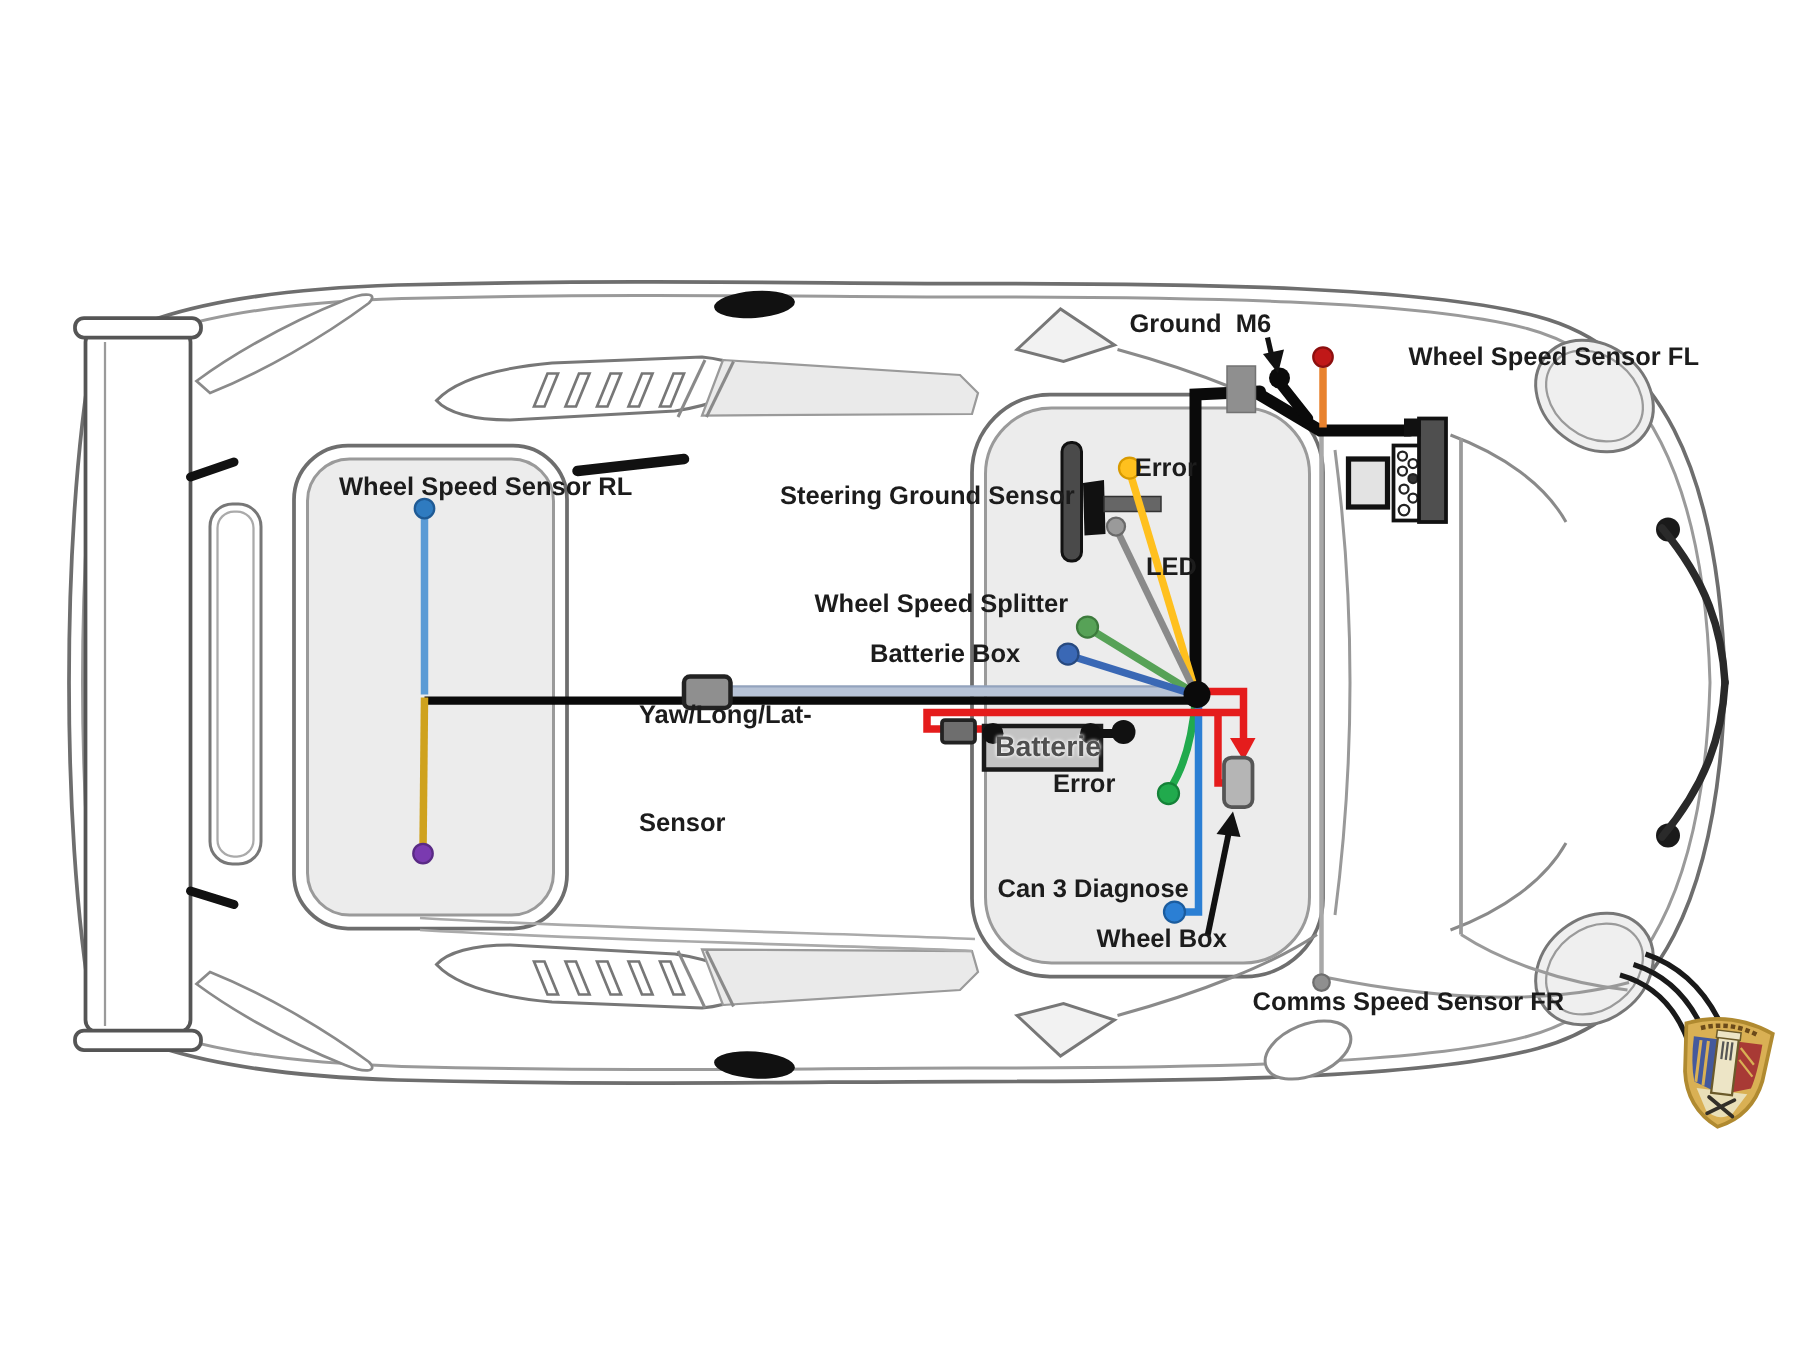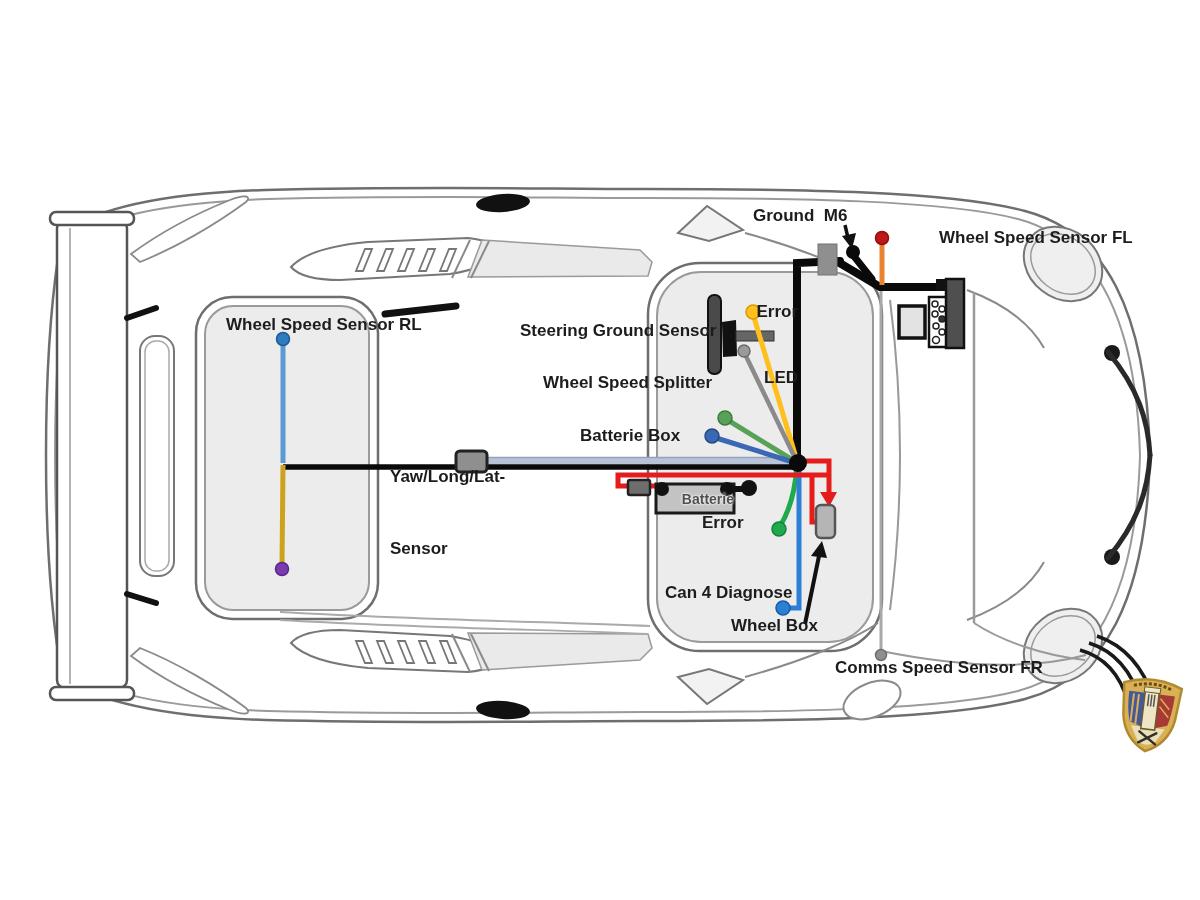--- a/index.html
+++ b/index.html
@@ -2,22 +2,22 @@
 <html><head>
 <meta charset="utf-8">
 <style>
   html,body{margin:0;padding:0;background:#ffffff;}
   #stage{position:relative;width:1200px;height:824px;background:#ffffff;overflow:hidden;
          font-family:"Liberation Sans","DejaVu Sans",sans-serif;}
   #car-svg{position:absolute;left:0;top:0;}
   .lbl{position:absolute;font-weight:700;font-size:17px;color:#1c1c1c;
        white-space:pre;line-height:22px;letter-spacing:0px;}
   .lbl.center{text-align:right;}
-  #batterie-label{color:#4f4f4f;text-shadow:0 0 3px #ffffff,0 0 2px #ffffff;font-size:14px;}
-  .twoline{line-height:24px;}
+  #batterie-label{color:#4f4f4f;text-shadow:0 0 3px #ffffff,0 0 2px #ffffff;font-size:19px;}
+  .twoline{line-height:24px;margin-left:36px;}
 </style>
 </head>
 <body>
 
 <div id="stage">
 
 <svg id="car-svg" width="1200" height="900" viewBox="0 0 1200 900">
 
   <g fill="none" stroke="#6e6e6e" stroke-width="2.5">
     <path d="M 62,233 C 100,206 170,193 265,190 C 430,186 540,189 645,189 C 800,189 950,191 1025,211
@@ -253,30 +253,30 @@
 
 <div class="lbl" style="left:753px;top:205px">Ground  M6</div>
 <div class="lbl" style="left:939px;top:227px">Wheel Speed Sensor FL</div>
 
 <div class="lbl center" style="left:710px;top:257px;width:88px">
   <div>Error</div>
   <div>LED</div>
 </div>
 
 <div class="lbl" style="left:520px;top:320px">Steering Ground Sensor</div>
-<div class="lbl" style="left:543px;top:372px">Wheel Speed Splitter</div>
+<div class="lbl" style="left:543px;top:392px">Wheel Speed Splitter</div>
 <div class="lbl" style="left:580px;top:425px">Batterie Box</div>
 
 <div class="lbl twoline" style="left:390px;top:417px">
   <div>Yaw/Long/Lat-</div>
   <div>Sensor</div>
 </div>
 
 <div class="lbl" style="left:226px;top:314px">Wheel Speed Sensor RL</div>
 
 <div class="lbl center" id="batterie-label" style="left:657px;top:488px;width:77px">Batterie</div>
 
 <div class="lbl" style="left:702px;top:512px">Error</div>
-<div class="lbl" style="left:665px;top:582px">Can 4 Diagnose</div>
+<div class="lbl" style="left:665px;top:582px">Can 3 Diagnose</div>
 <div class="lbl" style="left:731px;top:615px">Wheel Box</div>
 <div class="lbl" style="left:835px;top:657px">Comms Speed Sensor FR</div>
 
 </div>
 
 </body></html>

